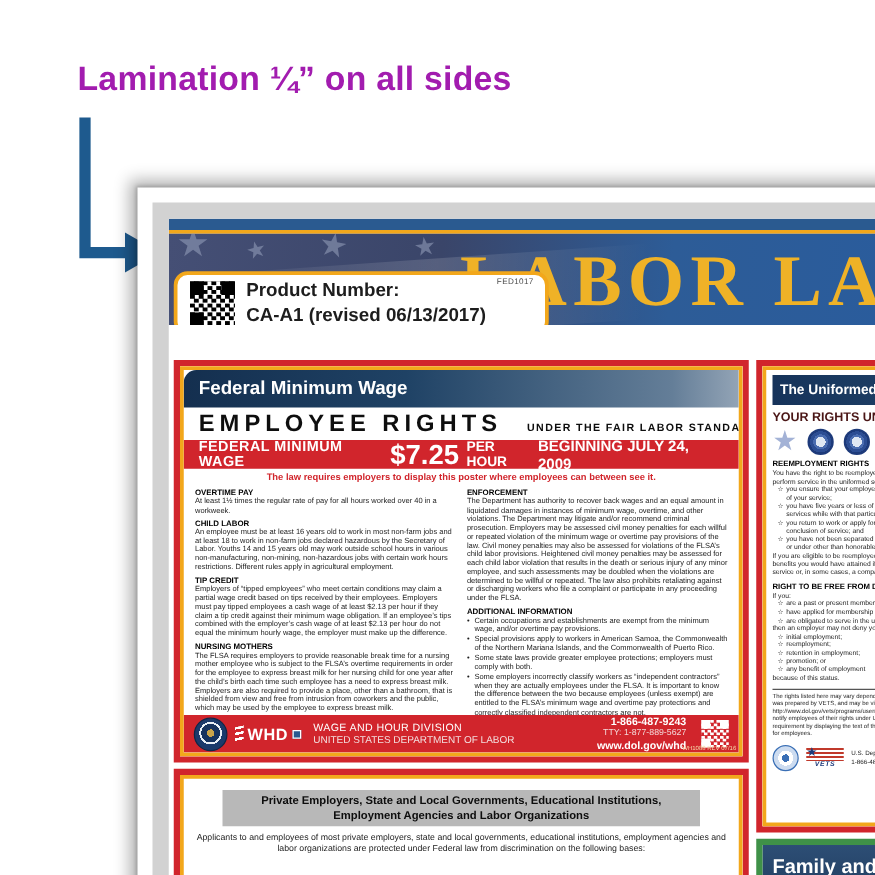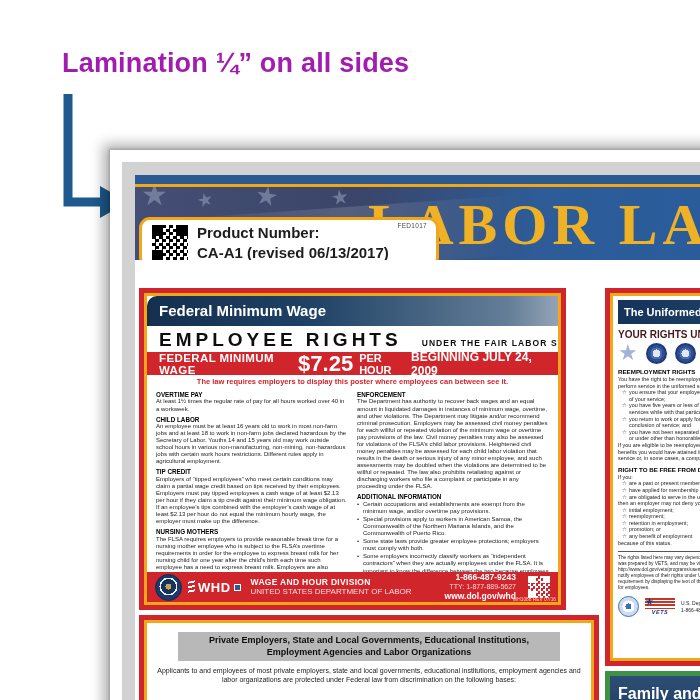--- a/index.html
+++ b/index.html
@@ -44,21 +44,21 @@
      linear-gradient(#fff,#fff) 15px 0/7px 7px no-repeat,
      linear-gradient(#fff,#fff) 0 15px/7px 7px no-repeat,
      conic-gradient(#fff 25%,transparent 0 50%,#fff 0 75%,transparent 0) 0 0/5px 5px;}
   
   .sect{position:absolute;border:5px solid #d1252c;background:#fff;box-sizing:border-box;}
   .sect-in{border:3px solid #f2a71b;height:100%;box-sizing:border-box;position:relative;
            overflow:hidden;display:flex;flex-direction:column;background:#fff;}
   .navybar{background:linear-gradient(90deg,#142f4f,#1f4265 40%,#647e98 88%,#93a4b6);
            color:#fff;font-weight:700;border-top-left-radius:10px;}
   
-  .flsa{left:4px;top:113px;width:427px;height:322px;}
+  .flsa{left:4px;top:113px;width:460px;height:322px;}
   .flsa-titlebar{flex:none;height:30px;line-height:30px;font-size:15px;padding-left:12px;}
   .er-row{flex:none;display:flex;align-items:baseline;gap:20px;padding:3px 6px 1px 12px;}
   .er-main{font-size:19px;font-weight:700;letter-spacing:4px;color:#0e0e0e;white-space:nowrap;}
   .er-sub{font-size:8.5px;font-weight:700;letter-spacing:1.1px;color:#0e0e0e;white-space:nowrap;}
   .wage-bar{flex:none;height:23px;background:#d1252c;color:#fff;display:flex;align-items:center;
             padding:0 12px;}
   .wl{font-size:11.5px;font-weight:700;letter-spacing:.4px;}
   .wa{font-size:22px;font-weight:700;}
   .wu{font-size:11px;font-weight:700;margin-left:6px;}
   .we{margin-left:auto;font-size:12px;font-weight:700;}
@@ -71,21 +71,21 @@
   .blt::before{content:"•";position:absolute;left:0;top:0;}
   .whd-bar{flex:none;height:30px;background:#d1252c;display:flex;align-items:center;gap:6px;
            padding:0 8px;color:#fff;position:relative;}
   .dol-seal{width:25px;height:25px;border-radius:50%;flex:none;border:1px solid #0e2748;
      background:radial-gradient(circle at 50% 46%,#c9a44a 0 3px,#16335f 3px 7.5px,#e8eef5 7.5px 9px,#1b3a6b 9px);}
   .whd-logo{display:flex;align-items:center;gap:3px;font-weight:700;font-size:13px;letter-spacing:.5px;}
   .whd-waves{width:7px;height:12px;flex:none;background:
      repeating-linear-gradient(180deg,#fff 0 2px,transparent 2px 4.5px);transform:skewY(-12deg);}
   .whd-sq{width:5px;height:5px;background:#2a5a90;border:1px solid #fff;}
   .div-block{margin-left:4px;line-height:1.18;}
-  .div-l1{font-size:8.5px;font-weight:700;letter-spacing:.3px;}
+  .div-l1{font-size:8.5px;font-weight:400;letter-spacing:.3px;}
   .div-l2{font-size:8px;color:#f3dede;text-align:right;}
   .contact{margin-left:auto;text-align:right;line-height:1.25;}
   .c-phone{font-size:8.5px;font-weight:700;}
   .c-tty{font-size:7px;color:#f3d9d9;}
   .c-web{font-size:8.5px;font-weight:700;}
   .rev{position:absolute;right:2px;bottom:0;font-size:4.8px;color:#f6ddab;}
   
   .eeo{left:4px;top:440px;width:460px;height:130px;}
   .eeo-titlebar{flex:none;height:26px;line-height:26px;font-size:14.5px;padding-left:10px;}
   .eeo-gray{margin:9px auto 5px;width:86%;background:#b8b8b8;text-align:center;font-weight:700;

